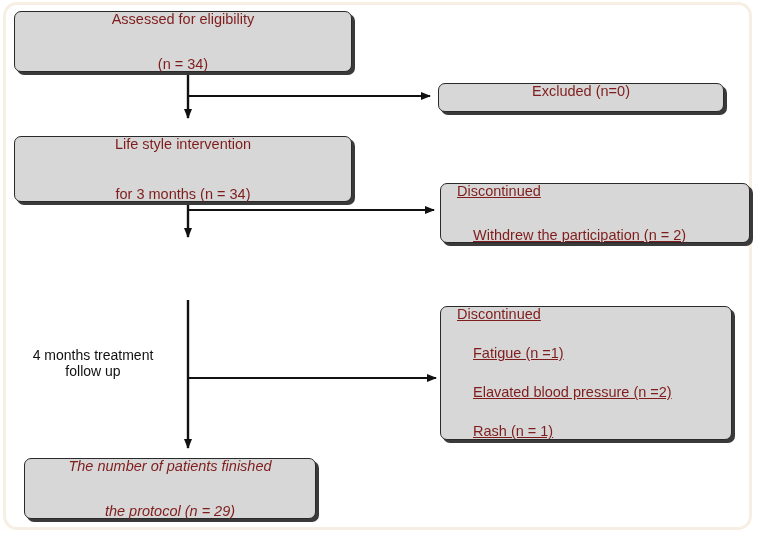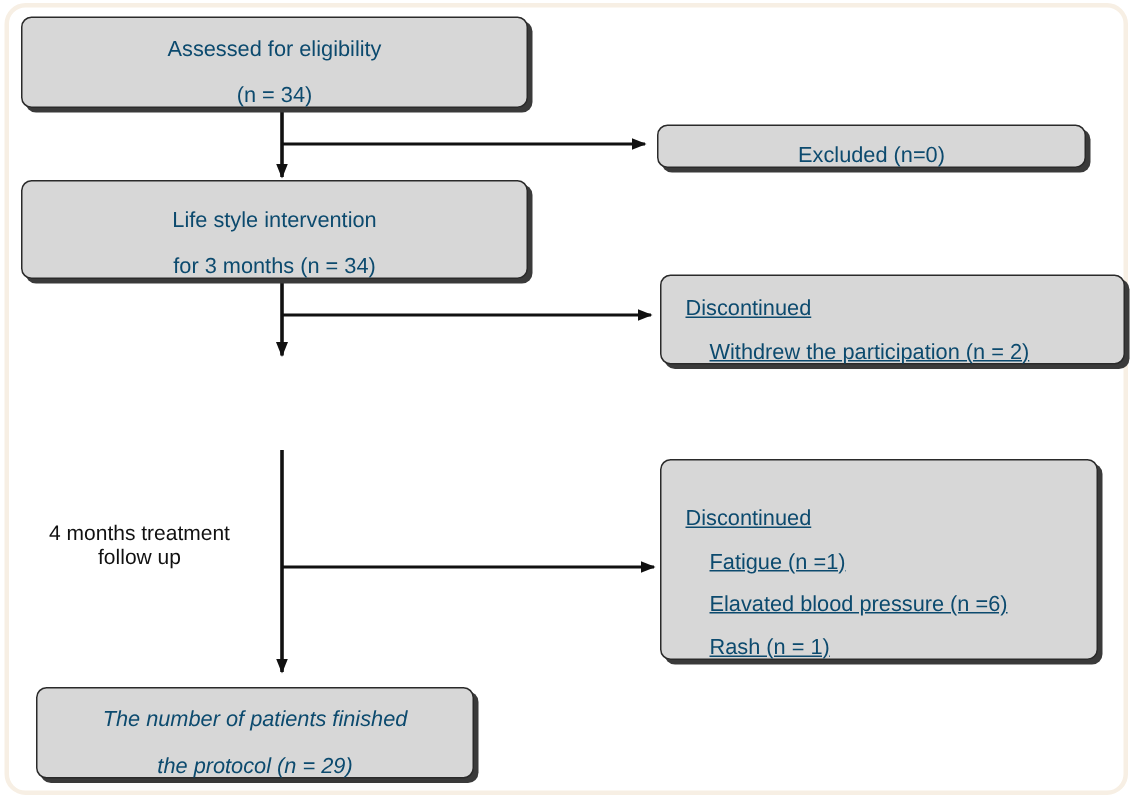--- a/index.html
+++ b/index.html
@@ -38,26 +38,26 @@
     width: 758px;
     height: 534px;
   }
   .node {
     position: absolute;
     box-sizing: border-box;
     background: #d7d7d7;
     border: 1.6px solid #2a2a2a;
     border-radius: 7px;
     box-shadow: 3px 3px 0 0 #3a3a3a;
-    color: #0c4a6e;
+    color: #7f1d1d;
     font-size: 14.5px;
     line-height: 1.0;
     display: flex;
     flex-direction: column;
-    justify-content: flex-end;
+    justify-content: space-between;
   }
   .node.center {
     align-items: center;
     text-align: center;
   }
   .node.left {
     align-items: flex-start;
     text-align: left;
     padding-left: 16px;
     text-decoration: underline;
@@ -115,35 +115,35 @@
 
     <div class="node center" style="left:14px; top:11px; width:338px; height:61px;">
       <span class="line">Assessed for eligibility</span>
       <span class="line">(n = 34)</span>
     </div>
 
     <div class="node center" style="left:438px; top:83px; width:286px; height:29px;">
       <span class="line">Excluded (n=0)</span>
     </div>
 
-    <div class="node center" style="left:14px; top:120px; width:338px; height:66px;">
+    <div class="node center" style="left:14px; top:136px; width:338px; height:66px;">
       <span class="line">Life style intervention</span>
       <span class="line">for 3 months (n = 34)</span>
     </div>
 
     <div class="node left" style="left:440px; top:183px; width:310px; height:60px;">
       <span class="line">Discontinued</span>
       <span class="line" style="padding-left:16px;">Withdrew the participation (n = 2)</span>
     </div>
 
 
     <div class="node left" style="left:440px; top:306px; width:292px; height:134px;">
       <span class="line">Discontinued</span>
       <span class="line" style="padding-left:16px;">Fatigue (n =1)</span>
-      <span class="line" style="padding-left:16px;">Elavated blood pressure (n =6)</span>
+      <span class="line" style="padding-left:16px;">Elavated blood pressure (n =2)</span>
       <span class="line" style="padding-left:16px;">Rash (n = 1)</span>
     </div>
 
     <div class="node center" style="left:24px; top:458px; width:292px; height:61px;font-style:italic;">
       <span class="line">The number of patients finished</span>
       <span class="line">the protocol (n = 29)</span>
     </div>
 
     <div class="sidelabel" style="left:5px; top:347px; width:176px;">
       <span style="display:block;">4 months treatment</span>

